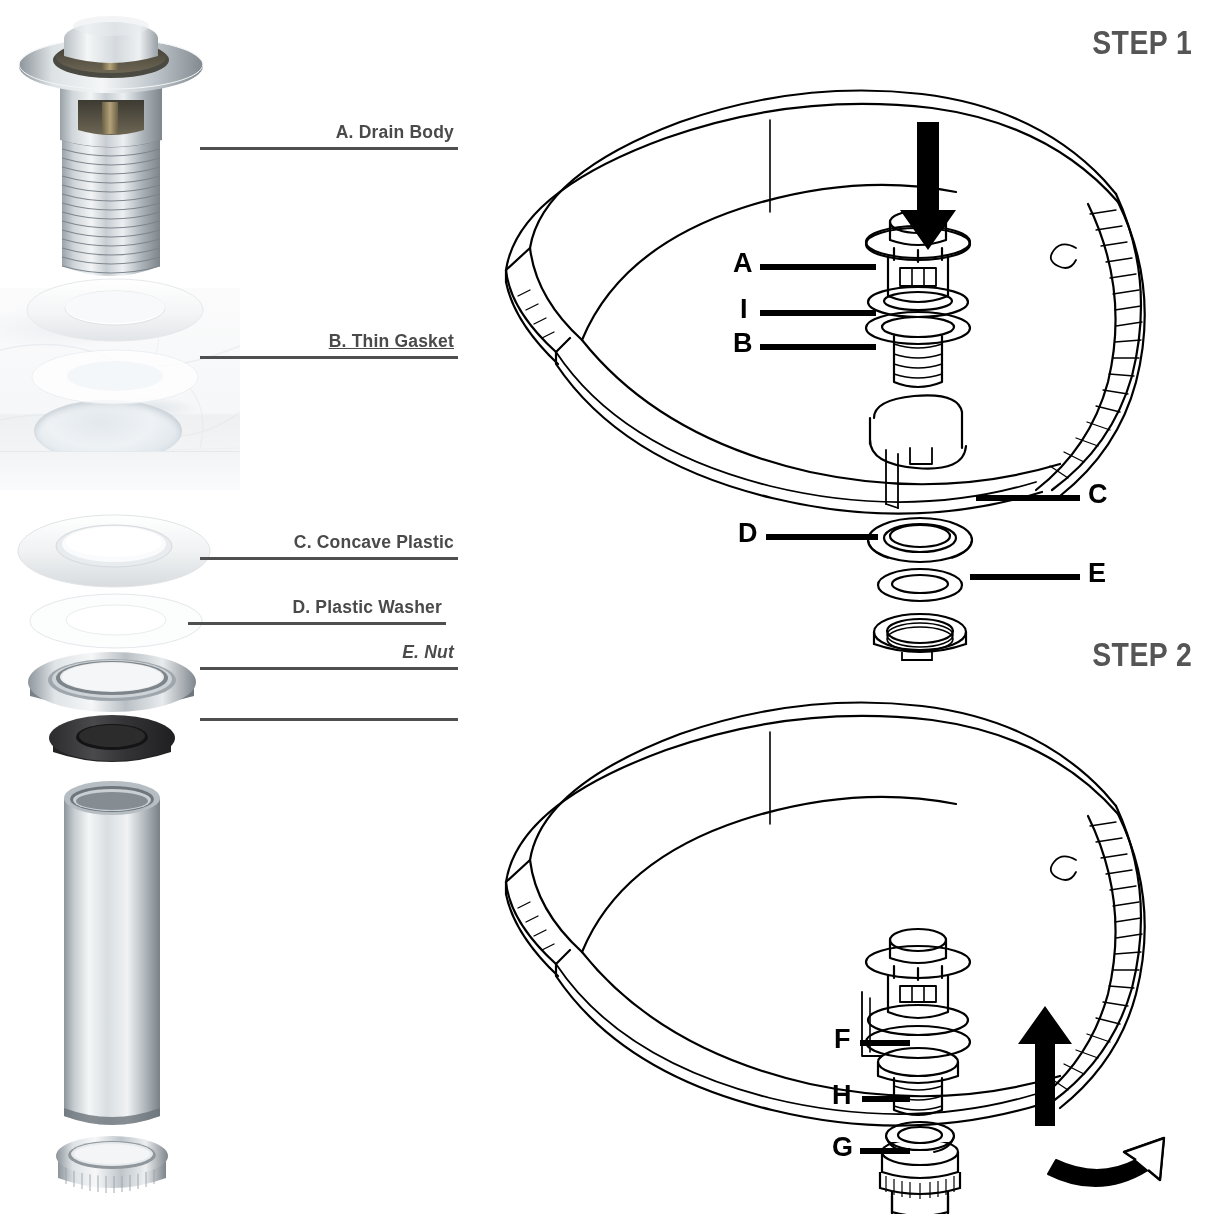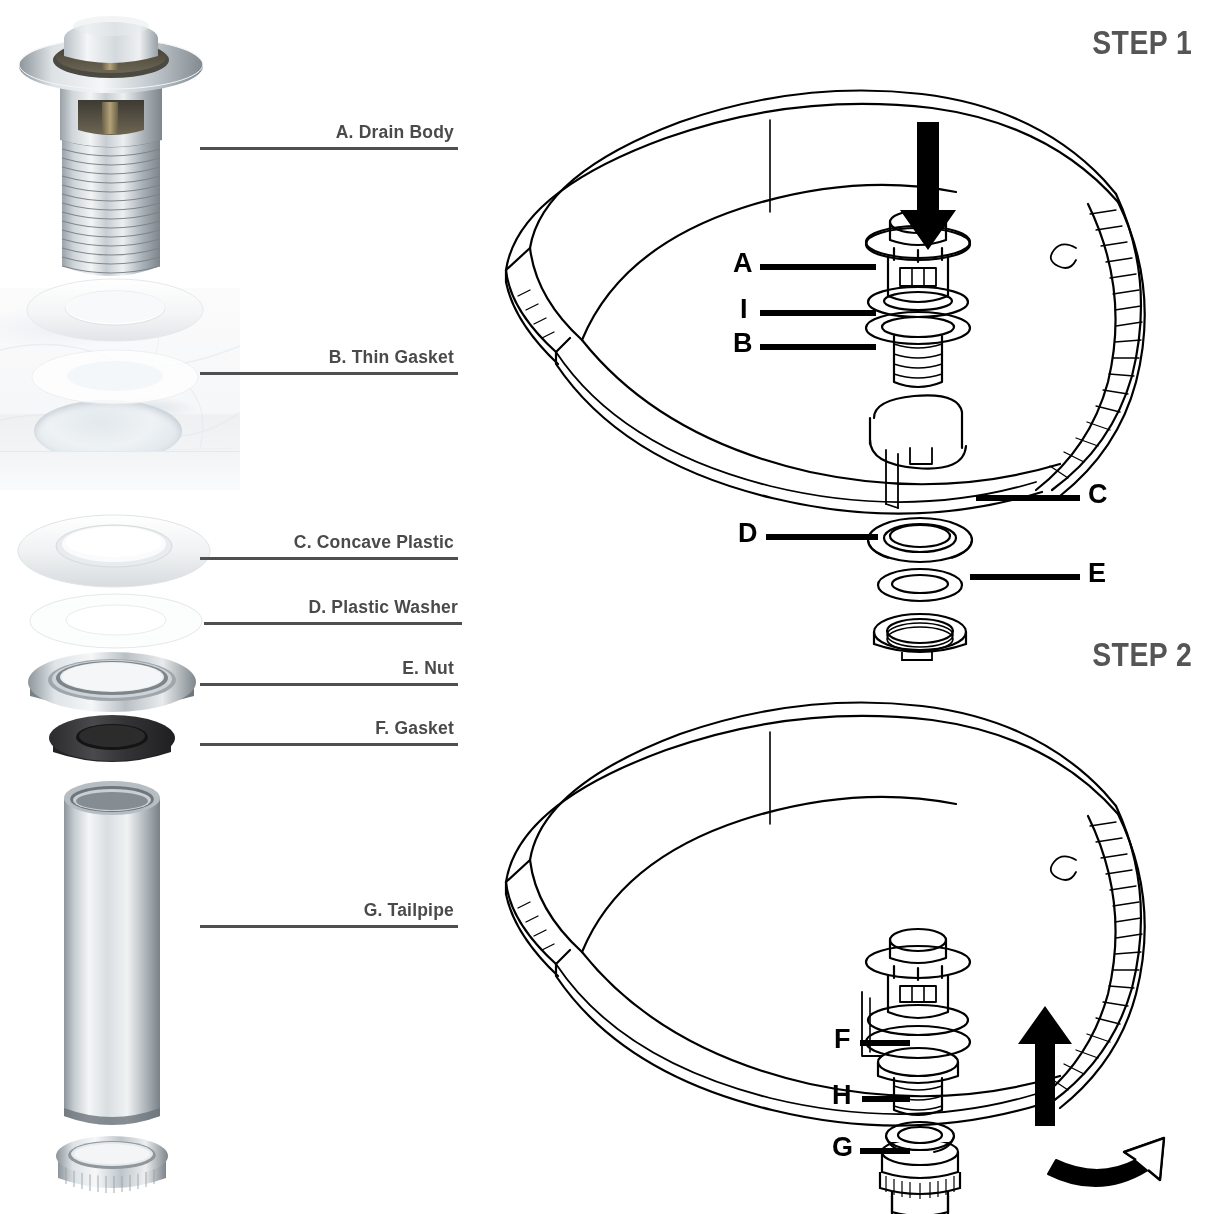--- a/index.html
+++ b/index.html
@@ -159,21 +159,21 @@
     </defs>
     <ellipse cx="90" cy="36" rx="88" ry="31" fill="url(#whiteRing)" stroke="#e6e9ec" stroke-width="1"></ellipse>
     <ellipse cx="90" cy="34" rx="50" ry="17" fill="#ffffff" stroke="#dfe3e6" stroke-width="1"></ellipse>
     <ellipse cx="90" cy="33" rx="50" ry="16" fill="#f7f9fa"></ellipse>
   </svg>
 
   <svg style="position:absolute;left:30px;top:346px;" width="170" height="62" viewBox="0 0 170 62">
     <ellipse cx="85" cy="31" rx="83" ry="27" fill="#ffffff" opacity=".8" stroke="#e9edf0" stroke-width="1"></ellipse>
     <ellipse cx="85" cy="30" rx="48" ry="15" fill="#f4f7f9"></ellipse>
   </svg>
-  <div class="lbl" style="left:200px;top:347px;width:258px;">
+  <div class="lbl" style="left:200px;top:331px;width:258px;text-decoration:underline;">
     <span class="txt">B. Thin Gasket</span>
     <span class="rule"></span>
   </div>
 
   <svg style="position:absolute;left:16px;top:508px;" width="196" height="82" viewBox="0 0 196 82">
     <defs>
       <linearGradient id="concG" x1="0" y1="0" x2="0" y2="1">
         <stop offset="0" stop-color="#ffffff"></stop>
         <stop offset=".5" stop-color="#f0f2f3"></stop>
         <stop offset="1" stop-color="#d8dcdf"></stop>
@@ -186,21 +186,21 @@
   </svg>
   <div class="lbl" style="left:200px;top:532px;width:258px;">
     <span class="txt">C. Concave Plastic</span>
     <span class="rule"></span>
   </div>
 
   <svg style="position:absolute;left:28px;top:590px;" width="176" height="62" viewBox="0 0 176 62">
     <ellipse cx="88" cy="31" rx="86" ry="27" fill="#fcfdfd" stroke="#e4e8eb" stroke-width="1"></ellipse>
     <ellipse cx="88" cy="30" rx="50" ry="15" fill="#ffffff" stroke="#e9edef" stroke-width="1"></ellipse>
   </svg>
-  <div class="lbl" style="left:204px;top:597px;width:258px;">
+  <div class="lbl" style="left:188px;top:597px;width:258px;">
     <span class="txt">D. Plastic Washer</span>
     <span class="rule"></span>
   </div>
 
   <svg style="position:absolute;left:24px;top:648px;" width="176" height="74" viewBox="0 0 176 74">
     <defs>
       <linearGradient id="nutG" x1="0" y1="0" x2="1" y2="0">
         <stop offset="0" stop-color="#8e969c"></stop>
         <stop offset=".16" stop-color="#dfe4e7"></stop>
         <stop offset=".38" stop-color="#f5f6f7"></stop>
@@ -216,41 +216,40 @@
       </linearGradient>
     </defs>
     <path d="M6 34 L6 48 Q88 72 170 48 L170 34 Z" fill="url(#nutSide)"></path>
     <ellipse cx="88" cy="34" rx="84" ry="30" fill="url(#nutG)"></ellipse>
     <ellipse cx="88" cy="32" rx="64" ry="21" fill="#9fa7ad"></ellipse>
     <ellipse cx="88" cy="31" rx="60" ry="19" fill="#cdd3d7"></ellipse>
     <ellipse cx="88" cy="30" rx="56" ry="17" fill="#7d858b"></ellipse>
     <ellipse cx="88" cy="29" rx="52" ry="15" fill="#e9ecee"></ellipse>
     <ellipse cx="88" cy="29" rx="50" ry="14" fill="#ffffff" opacity=".55"></ellipse>
   </svg>
-  <div class="lbl" style="left:200px;top:658px;width:258px;">
+  <div class="lbl" style="left:200px;top:642px;width:258px;font-style:italic;">
     <span class="txt">E. Nut</span>
     <span class="rule"></span>
   </div>
 
   <svg style="position:absolute;left:45px;top:712px;" width="134" height="60" viewBox="0 0 134 60">
     <defs>
       <linearGradient id="rubG" x1="0" y1="0" x2="1" y2="0">
         <stop offset="0" stop-color="#2b2b2d"></stop>
         <stop offset=".35" stop-color="#4a4a4d"></stop>
         <stop offset=".6" stop-color="#343436"></stop>
         <stop offset="1" stop-color="#1f1f21"></stop>
       </linearGradient>
     </defs>
     <path d="M8 26 L8 40 Q67 60 126 40 L126 26 Z" fill="#232325"></path>
     <ellipse cx="67" cy="26" rx="63" ry="23" fill="url(#rubG)"></ellipse>
     <ellipse cx="67" cy="25" rx="36" ry="13" fill="#141415"></ellipse>
     <ellipse cx="67" cy="24" rx="33" ry="11" fill="#5a5a5d" opacity=".35"></ellipse>
   </svg>
   <div class="lbl" style="left:200px;top:718px;width:258px;">
-    <span class="txt">F. Gasket</span>
     <span class="rule"></span>
   </div>
 
   <svg style="position:absolute;left:54px;top:778px;" width="116" height="360" viewBox="0 0 116 360">
     <defs>
       <linearGradient id="pipeG" x1="0" y1="0" x2="1" y2="0">
         <stop offset="0" stop-color="#8d959b"></stop>
         <stop offset=".10" stop-color="#c3cace"></stop>
         <stop offset=".26" stop-color="#f4f6f7"></stop>
         <stop offset=".45" stop-color="#d9dee1"></stop>
@@ -259,24 +258,20 @@
         <stop offset="1" stop-color="#798187"></stop>
       </linearGradient>
     </defs>
     <path d="M10 20 L10 338 Q58 356 106 338 L106 20 Z" fill="url(#pipeG)"></path>
     <ellipse cx="58" cy="20" rx="48" ry="17" fill="#b7bec3"></ellipse>
     <ellipse cx="58" cy="21" rx="42" ry="13" fill="#6f777d"></ellipse>
     <ellipse cx="58" cy="22" rx="39" ry="11" fill="#c9cfd3"></ellipse>
     <ellipse cx="58" cy="23" rx="36" ry="9" fill="#858d93"></ellipse>
     <path d="M10 338 Q58 356 106 338 L106 330 Q58 348 10 330 Z" fill="#6c747a" opacity=".8"></path>
   </svg>
-  <div class="lbl" style="left:200px;top:900px;width:258px;">
-    <span class="txt">G. Tailpipe</span>
-    <span class="rule"></span>
-  </div>
 
   <svg style="position:absolute;left:52px;top:1134px;" width="120" height="66" viewBox="0 0 120 66">
     <defs>
       <linearGradient id="knurlG" x1="0" y1="0" x2="1" y2="0">
         <stop offset="0" stop-color="#8c949a"></stop>
         <stop offset=".15" stop-color="#dde2e5"></stop>
         <stop offset=".35" stop-color="#f6f7f8"></stop>
         <stop offset=".58" stop-color="#bfc6cb"></stop>
         <stop offset=".80" stop-color="#eceef0"></stop>
         <stop offset="1" stop-color="#7d858b"></stop>

